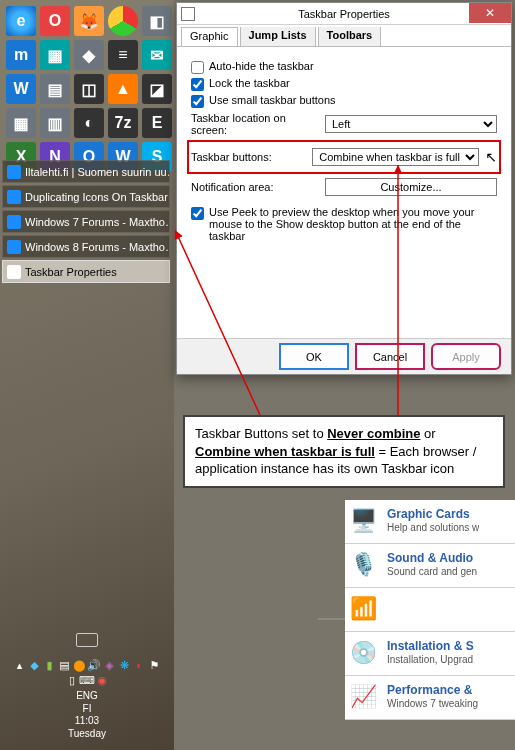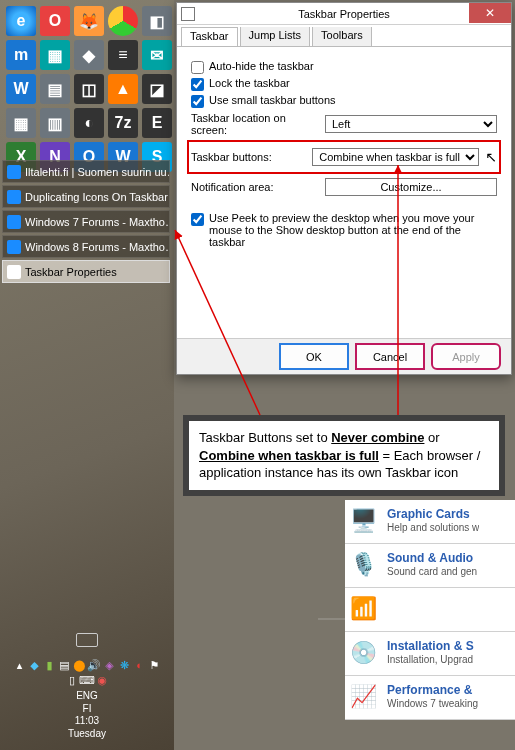--- a/index.html
+++ b/index.html
@@ -43,37 +43,37 @@
   .ftxt a { color: #2a5db0; font-weight: bold; font-size: 12px; text-decoration: none; }
   .ftxt div { font-size: 10px; color: #555; white-space: nowrap; overflow: hidden; text-overflow: ellipsis; }
 
   
   .dialog { position: absolute; left: 176px; top: 2px; width: 336px; height: 373px; background: #fff; border: 1px solid #8a8a8a; box-shadow: 0 4px 12px rgba(0,0,0,0.4); }
   .titlebar { height: 22px; background: #fff; border-bottom:1px solid #d0d0d0; display: flex; align-items: center; justify-content: center; position: relative; font-size: 11px; color:#000;}
   .titlebar .tbico{position:absolute;left:4px;width:14px;height:14px;background:#fff;border:1px solid #777;}
   .close-btn { position: absolute; right: 0; top: 0; width: 42px; height: 20px; background: #c75050; color: #fff; display: flex; align-items: center; justify-content: center; font-size: 12px; }
   .tabs { display: flex; height: 22px; border-bottom: 1px solid #bbb; font-size: 11px; padding-left:4px; padding-top:2px;}
   .tab { padding: 2px 8px; border: 1px solid #bbb; border-bottom: none; background: #fff; margin-right: 2px; }
-  .tab.inactive { background: #f0f0f0; border-top:none; }
+  .tab.inactive { background: #f0f0f0; border-top:none;font-weight:bold; }
   .body { padding: 10px 14px; font-size: 11px; color: #000; }
   .chk { display: flex; align-items: flex-start; gap: 5px; margin: 3px 0; }
   .chk input { width: 13px; height: 13px; margin-top:1px; accent-color:#0066cc;}
   .row { display: flex; align-items: center; margin: 4px 0; gap: 6px; justify-content: center; }
   .row label { width: 128px; }
   .row select, .row .cust { flex: 1; height: 18px; font-size: 11px; border: 1px solid #7a7a7a; padding: 0 2px; background:#fff;}
   .hl { border: 2px solid #d00; padding: 2px; margin: 2px -4px; }
   .link { color: #0645ad; font-size: 11px; text-decoration: underline; }
   .btnbar { position: absolute; left: 0; right: 0; bottom: 0; height: 36px; background: #f0f0f0; border-top: 1px solid #ccc; display: flex; align-items: center; justify-content: flex-end; gap: 6px; padding-right: 10px; }
   .btnbar button { width: 70px; height: 27px; font-size: 11px; border: 2px solid #be185d; background: #fdfdfd; }
   .btnbar button.def { border-color: #2a7de1; }
   .btnbar button:disabled { color: #999; border-radius: 6px; }
   .cursor { position:absolute; font-size:14px; color:#000;}
 
   
-  .callout { position: absolute; left: 183px; top: 415px; width: 322px; background: #fff; border: 6px solid #404040; padding: 8px 10px; font-size: 13px; line-height: 1.35; color:#000;}
+  .callout { position: absolute; left: 183px; top: 415px; width: 322px; background: #fff; border: 2px solid #404040; padding: 8px 10px; font-size: 13px; line-height: 1.35; color:#000;}
   .callout u { font-weight: bold; text-decoration: underline; }
 
   
   svg.arrows { position: absolute; left: 0; top: 0; width: 515px; height: 750px; pointer-events: none; }
 </style>
 </head>
 <body>
 
 <div class="sidebar">
   <div class="launcher">
@@ -177,21 +177,21 @@
     </div>
 </div>
 
 <div class="dialog">
   <div class="titlebar">
     <span class="tbico"></span>
     <span>Taskbar Properties</span>
     <div class="close-btn">✕</div>
   </div>
   <div class="tabs">
-    <div class="tab">Taskbar</div>
+    <div class="tab">Graphic</div>
     <div class="tab inactive">Jump Lists</div>
     <div class="tab inactive">Toolbars</div>
   </div>
   <div class="body">
     <div class="chk">
         <input type="checkbox" style="">
         <span>Auto-hide the taskbar</span>
       </div>
     <div class="chk">
         <input type="checkbox" checked="" style="">
@@ -209,21 +209,21 @@
       <div class="row">
         <label>Taskbar buttons:</label>
         <select><option>Combine when taskbar is full</option></select>
         <span class="cursor" style="position:static">↖</span>
       </div>
     </div>
     <div class="row">
       <label>Notification area:</label>
       <button class="cust">Customize...</button>
     </div>
-    <div class="chk" style="margin-top:16px">
+    <div class="chk" style="margin-top:10px">
         <input type="checkbox" checked="" style="">
         <span>Use Peek to preview the desktop when you move your mouse to the Show desktop button at the end of the taskbar</span>
       </div>
     <div style="margin-top:100px"><a href="#" class="link">How do I customize taskbars?</a></div>
   </div>
   <div class="btnbar">
     <button class="def">OK</button>
     <button>Cancel</button>
     <button disabled="">Apply</button>
   </div>

